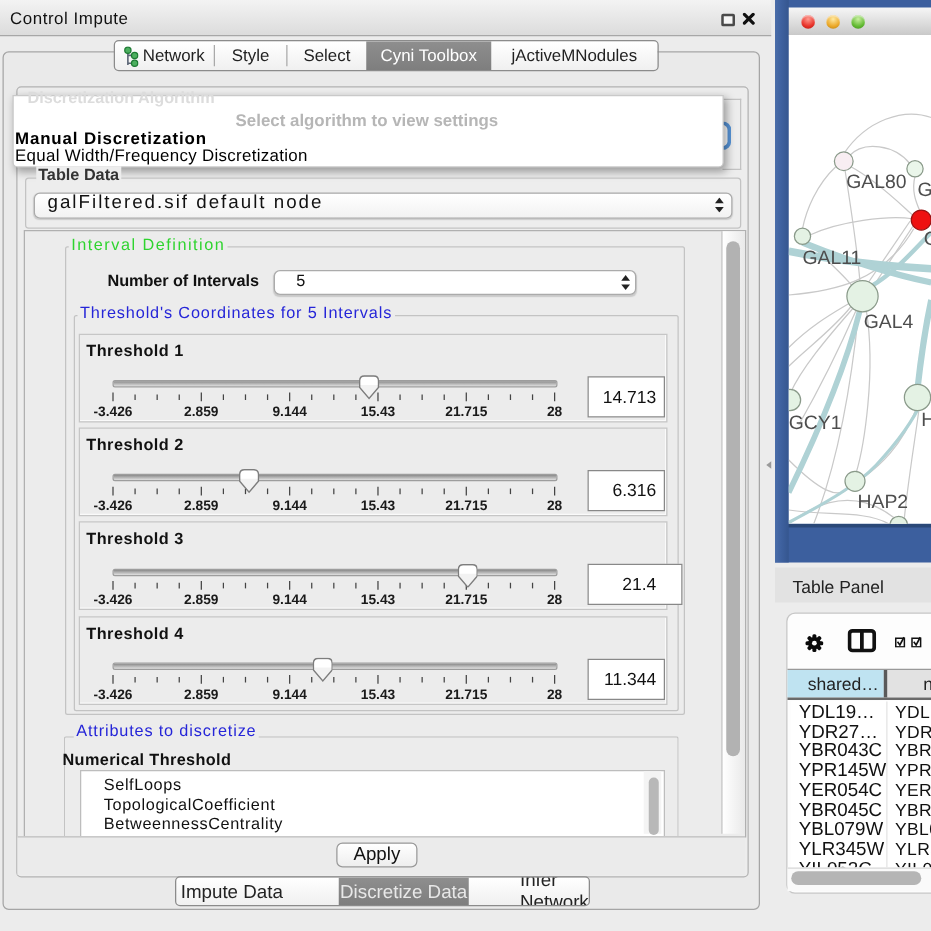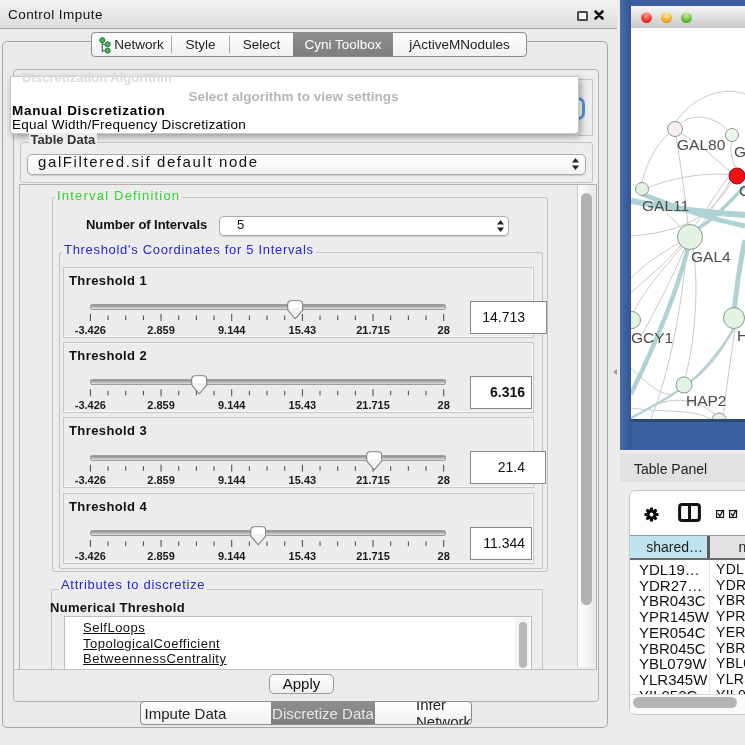--- a/index.html
+++ b/index.html
@@ -119,21 +119,21 @@
       <div class="abs" style="left:60.400000000000006px;top:323.5px;width:60px;text-align:center;font-size:11px;font-weight:bold;color:#1a1a1a;">-3.426</div>
       <div class="abs" style="left:131.06px;top:323.5px;width:60px;text-align:center;font-size:11px;font-weight:bold;color:#1a1a1a;">2.859</div>
       <div class="abs" style="left:201.72px;top:323.5px;width:60px;text-align:center;font-size:11px;font-weight:bold;color:#1a1a1a;">9.144</div>
       <div class="abs" style="left:272.38px;top:323.5px;width:60px;text-align:center;font-size:11px;font-weight:bold;color:#1a1a1a;">15.43</div>
       <div class="abs" style="left:343.03999999999996px;top:323.5px;width:60px;text-align:center;font-size:11px;font-weight:bold;color:#1a1a1a;">21.715</div>
       <div class="abs" style="left:413.69999999999993px;top:323.5px;width:60px;text-align:center;font-size:11px;font-weight:bold;color:#1a1a1a;">28</div>
       <svg class="abs" style="left:287.45263px;top:300px;" width="16.5" height="19.5" viewBox="0 0 16.5 19.5">
         <path d="M4.5 0.75 H12 Q15.75 0.75 15.75 4.5 V10 L8.25 18.75 L0.75 10 V4.5 Q0.75 0.75 4.5 0.75 Z" fill="#f2f2f2" stroke="#7d7d7d" stroke-width="1.1"></path>
         <path d="M4.5 1.6 H12 Q14.9 1.6 14.9 4.5 V8 H1.6 V4.5 Q1.6 1.6 4.5 1.6 Z" fill="#ffffff"></path>
       </svg>
-      <div class="abs" style="left:470px;top:300.5px;width:54px;height:31px;background:#fff;border:1px solid #888;text-align:right;font-size:14px;color:#111;line-height:31px;padding-right:21px;">14.713</div>
+      <div class="abs" style="left:470px;top:300.5px;width:54px;height:31px;background:#fff;border:1px solid #888;text-align:right;font-size:14px;color:#111;line-height:31px;padding-right:6px;">14.713</div>
       <div class="abs" style="left:63px;top:341.8px;width:469px;height:69px;background:#ececec;border:1px solid #c6c6c6;box-shadow:inset -1px -1px 0 #fafafa;"></div>
       <div class="abs" style="left:69px;top:347.8px;font-size:13px;letter-spacing:0.4px;font-weight:bold;color:#111;">Threshold 2</div>
       <div class="abs" style="left:90.4px;top:379.3px;width:353.29999999999995px;height:4px;border-radius:2px;background:linear-gradient(#8a8a8a,#e0e0e0);border:0.5px solid #9d9d9d;"></div>
       <svg class="abs" style="left:0;top:0;" width="600" height="745" viewBox="0 0 600 745">
         <line x1="90.4" y1="389.3" x2="90.4" y2="396.3" stroke="#444" stroke-width="1"></line>
         <line x1="108.065" y1="390.8" x2="108.065" y2="395.3" stroke="#444" stroke-width="1"></line>
         <line x1="125.73" y1="390.8" x2="125.73" y2="395.3" stroke="#444" stroke-width="1"></line>
         <line x1="143.39499999999998" y1="390.8" x2="143.39499999999998" y2="395.3" stroke="#444" stroke-width="1"></line>
         <line x1="161.06" y1="389.3" x2="161.06" y2="396.3" stroke="#444" stroke-width="1"></line>
         <line x1="178.725" y1="390.8" x2="178.725" y2="395.3" stroke="#444" stroke-width="1"></line>
@@ -156,21 +156,21 @@
       <div class="abs" style="left:60.400000000000006px;top:398.8px;width:60px;text-align:center;font-size:11px;font-weight:bold;color:#1a1a1a;">-3.426</div>
       <div class="abs" style="left:131.06px;top:398.8px;width:60px;text-align:center;font-size:11px;font-weight:bold;color:#1a1a1a;">2.859</div>
       <div class="abs" style="left:201.72px;top:398.8px;width:60px;text-align:center;font-size:11px;font-weight:bold;color:#1a1a1a;">9.144</div>
       <div class="abs" style="left:272.38px;top:398.8px;width:60px;text-align:center;font-size:11px;font-weight:bold;color:#1a1a1a;">15.43</div>
       <div class="abs" style="left:343.03999999999996px;top:398.8px;width:60px;text-align:center;font-size:11px;font-weight:bold;color:#1a1a1a;">21.715</div>
       <div class="abs" style="left:413.69999999999993px;top:398.8px;width:60px;text-align:center;font-size:11px;font-weight:bold;color:#1a1a1a;">28</div>
       <svg class="abs" style="left:191.03706px;top:375.3px;" width="16.5" height="19.5" viewBox="0 0 16.5 19.5">
         <path d="M4.5 0.75 H12 Q15.75 0.75 15.75 4.5 V10 L8.25 18.75 L0.75 10 V4.5 Q0.75 0.75 4.5 0.75 Z" fill="#f2f2f2" stroke="#7d7d7d" stroke-width="1.1"></path>
         <path d="M4.5 1.6 H12 Q14.9 1.6 14.9 4.5 V8 H1.6 V4.5 Q1.6 1.6 4.5 1.6 Z" fill="#ffffff"></path>
       </svg>
-      <div class="abs" style="left:470px;top:375.8px;width:54px;height:31px;background:#fff;border:1px solid #888;text-align:right;font-size:14px;color:#111;line-height:31px;padding-right:6px;font-weight:bold;">6.316</div>
+      <div class="abs" style="left:470px;top:375.8px;width:54px;height:31px;background:#fff;border:1px solid #888;text-align:right;font-size:14px;color:#111;line-height:31px;padding-right:6px;">6.316</div>
       <div class="abs" style="left:63px;top:417.2px;width:469px;height:69px;background:#ececec;border:1px solid #c6c6c6;box-shadow:inset -1px -1px 0 #fafafa;"></div>
       <div class="abs" style="left:69px;top:423.2px;font-size:13px;letter-spacing:0.4px;font-weight:bold;color:#111;">Threshold 3</div>
       <div class="abs" style="left:90.4px;top:454.7px;width:353.29999999999995px;height:4px;border-radius:2px;background:linear-gradient(#8a8a8a,#e0e0e0);border:0.5px solid #9d9d9d;"></div>
       <svg class="abs" style="left:0;top:0;" width="600" height="745" viewBox="0 0 600 745">
         <line x1="90.4" y1="464.7" x2="90.4" y2="471.7" stroke="#444" stroke-width="1"></line>
         <line x1="108.065" y1="466.2" x2="108.065" y2="470.7" stroke="#444" stroke-width="1"></line>
         <line x1="125.73" y1="466.2" x2="125.73" y2="470.7" stroke="#444" stroke-width="1"></line>
         <line x1="143.39499999999998" y1="466.2" x2="143.39499999999998" y2="470.7" stroke="#444" stroke-width="1"></line>
         <line x1="161.06" y1="464.7" x2="161.06" y2="471.7" stroke="#444" stroke-width="1"></line>
         <line x1="178.725" y1="466.2" x2="178.725" y2="470.7" stroke="#444" stroke-width="1"></line>
@@ -237,21 +237,21 @@
         <path d="M4.5 0.75 H12 Q15.75 0.75 15.75 4.5 V10 L8.25 18.75 L0.75 10 V4.5 Q0.75 0.75 4.5 0.75 Z" fill="#f2f2f2" stroke="#7d7d7d" stroke-width="1.1"></path>
         <path d="M4.5 1.6 H12 Q14.9 1.6 14.9 4.5 V8 H1.6 V4.5 Q1.6 1.6 4.5 1.6 Z" fill="#ffffff"></path>
       </svg>
       <div class="abs" style="left:470px;top:526.5px;width:54px;height:31px;background:#fff;border:1px solid #888;text-align:right;font-size:14px;color:#111;line-height:31px;padding-right:6px;">11.344</div>
     </div>
 
   <div class="abs" style="left:51px;top:589px;width:490px;height:79px;border:1px solid #c3c3c3;border-bottom:none;border-radius:2px 2px 0 0;"></div>
   <div class="grplab" style="left:59px;top:578px;color:#2525d8;background:#ececec;font-size:13px;letter-spacing:0.68px;">Attributes to discretize</div>
   <div class="abs" style="left:50px;top:600px;font-size:13px;letter-spacing:0.3px;font-weight:bold;color:#111;">Numerical Threshold</div>
   <div class="abs" style="left:64px;top:616px;width:466px;height:52px;background:#fff;border:1px solid #bdbdbd;overflow:hidden;">
-    <div style="font-size:13px;letter-spacing:0.5px;color:#111;padding:3px 0 0 18px;line-height:15.5px;text-decoration:underline;">SelfLoops<br>TopologicalCoefficient<br>BetweennessCentrality</div>
+    <div style="font-size:13px;letter-spacing:0.5px;color:#111;padding:3px 0 0 18px;line-height:15.5px;">SelfLoops<br>TopologicalCoefficient<br>BetweennessCentrality</div>
   </div>
   <div class="abs" style="left:515px;top:617px;width:14px;height:50px;background:#f4f4f4;"></div>
   <div class="abs" style="left:519px;top:622px;width:8px;height:46px;background:#b8b8b8;border-radius:4px;"></div>
 
   <div class="abs" style="left:14px;top:669px;width:582px;height:30px;background:#ebebeb;border-top:1px solid #c0c0c0;"></div>
   <div class="abs" style="left:269px;top:674px;width:63px;height:18px;background:linear-gradient(#ffffff,#eeeeee);
       border:1px solid #9a9a9a;border-radius:5px;text-align:center;font-size:15px;color:#111;line-height:18px;">Apply</div>
 
   <div class="abs" style="left:140px;top:701px;width:330px;height:22px;border:1px solid #8b8b8b;
       border-radius:4px;background:linear-gradient(#ffffff,#f0f0f0);overflow:hidden;display:flex;gap:41px;">

